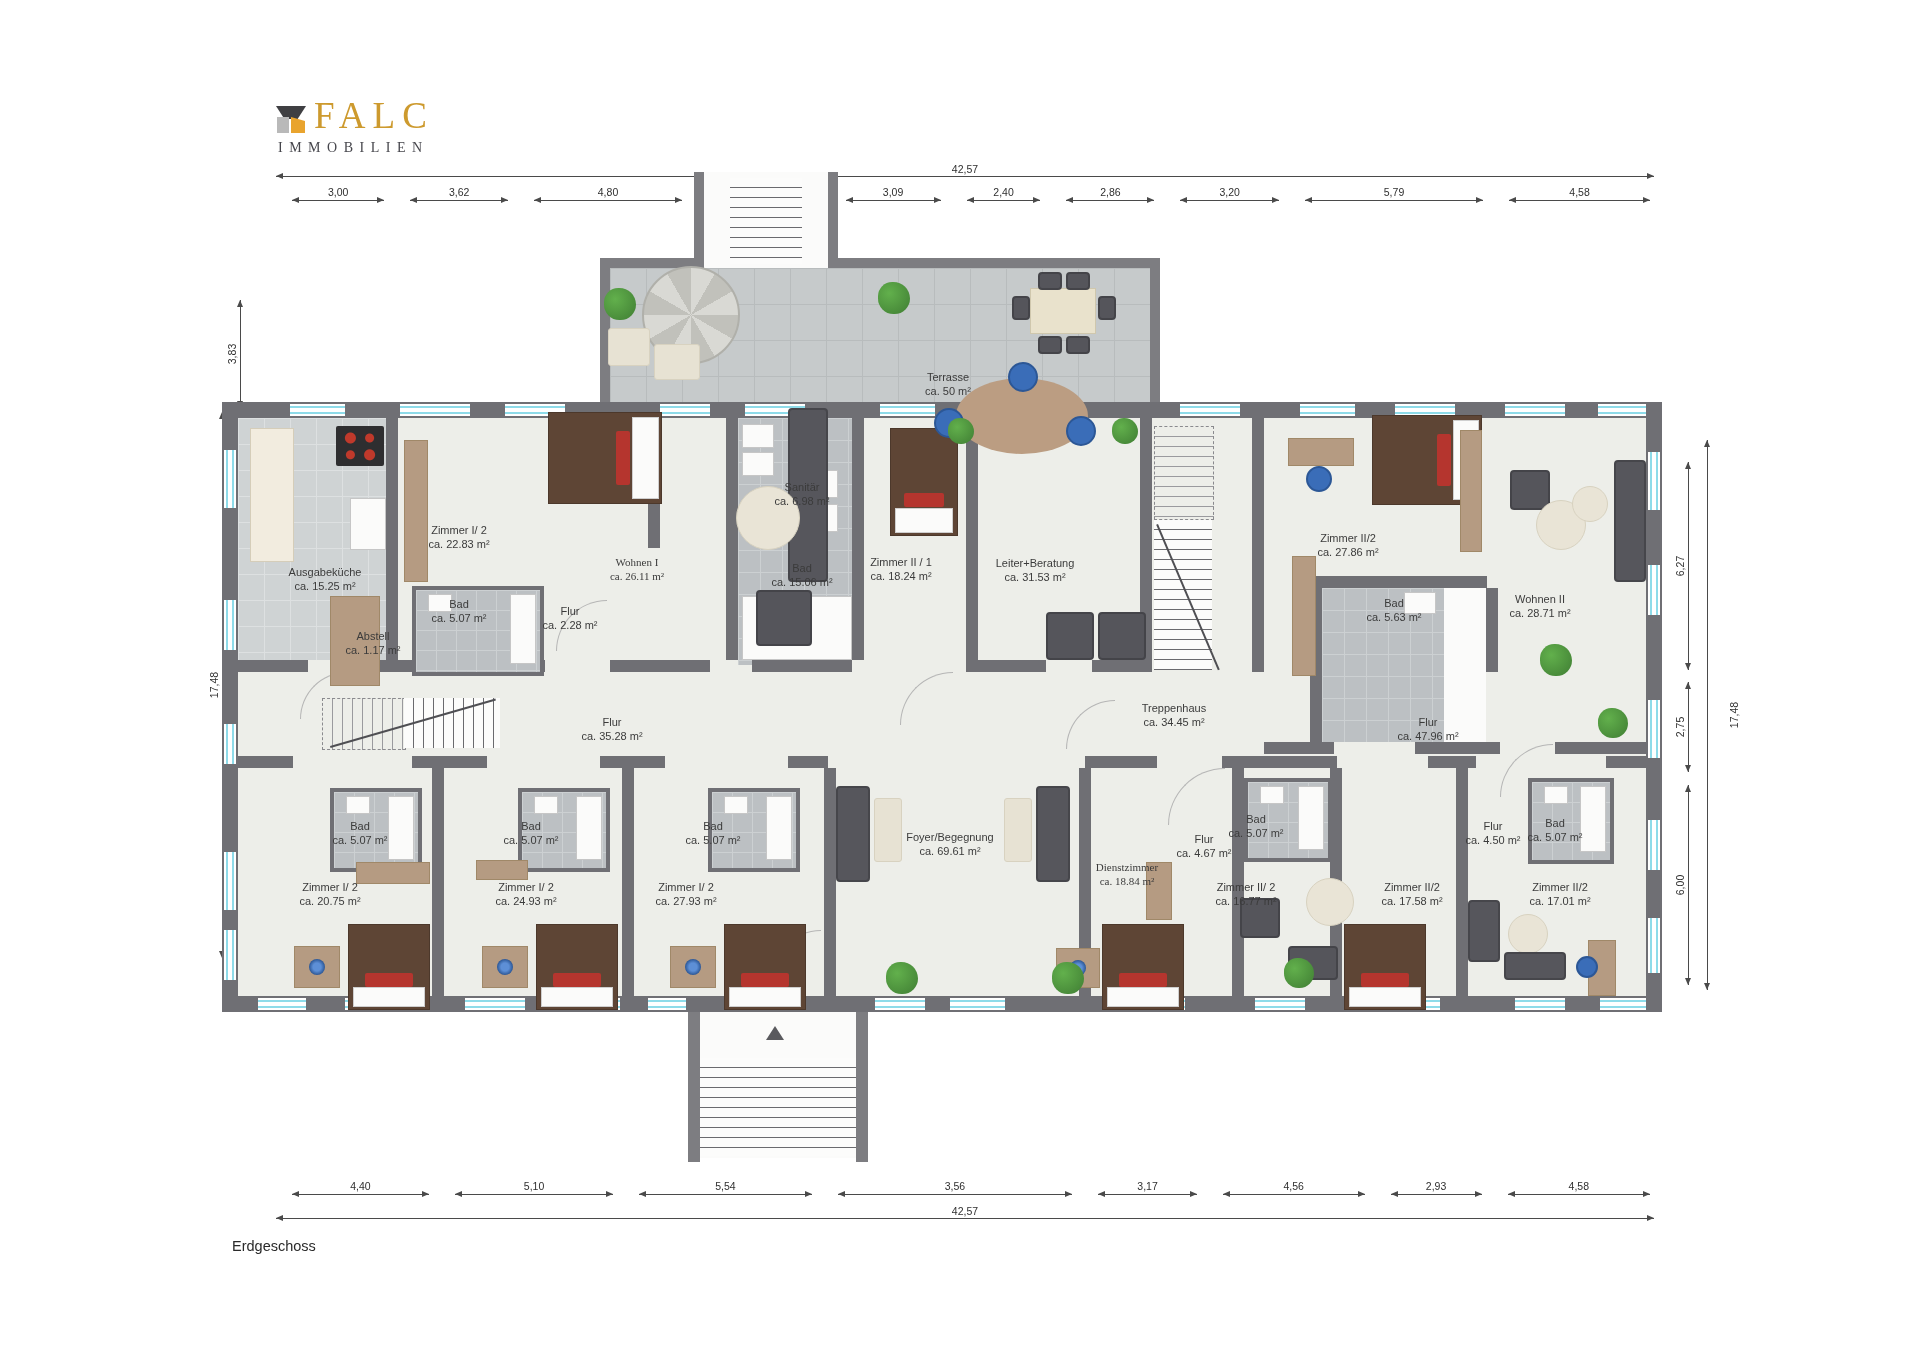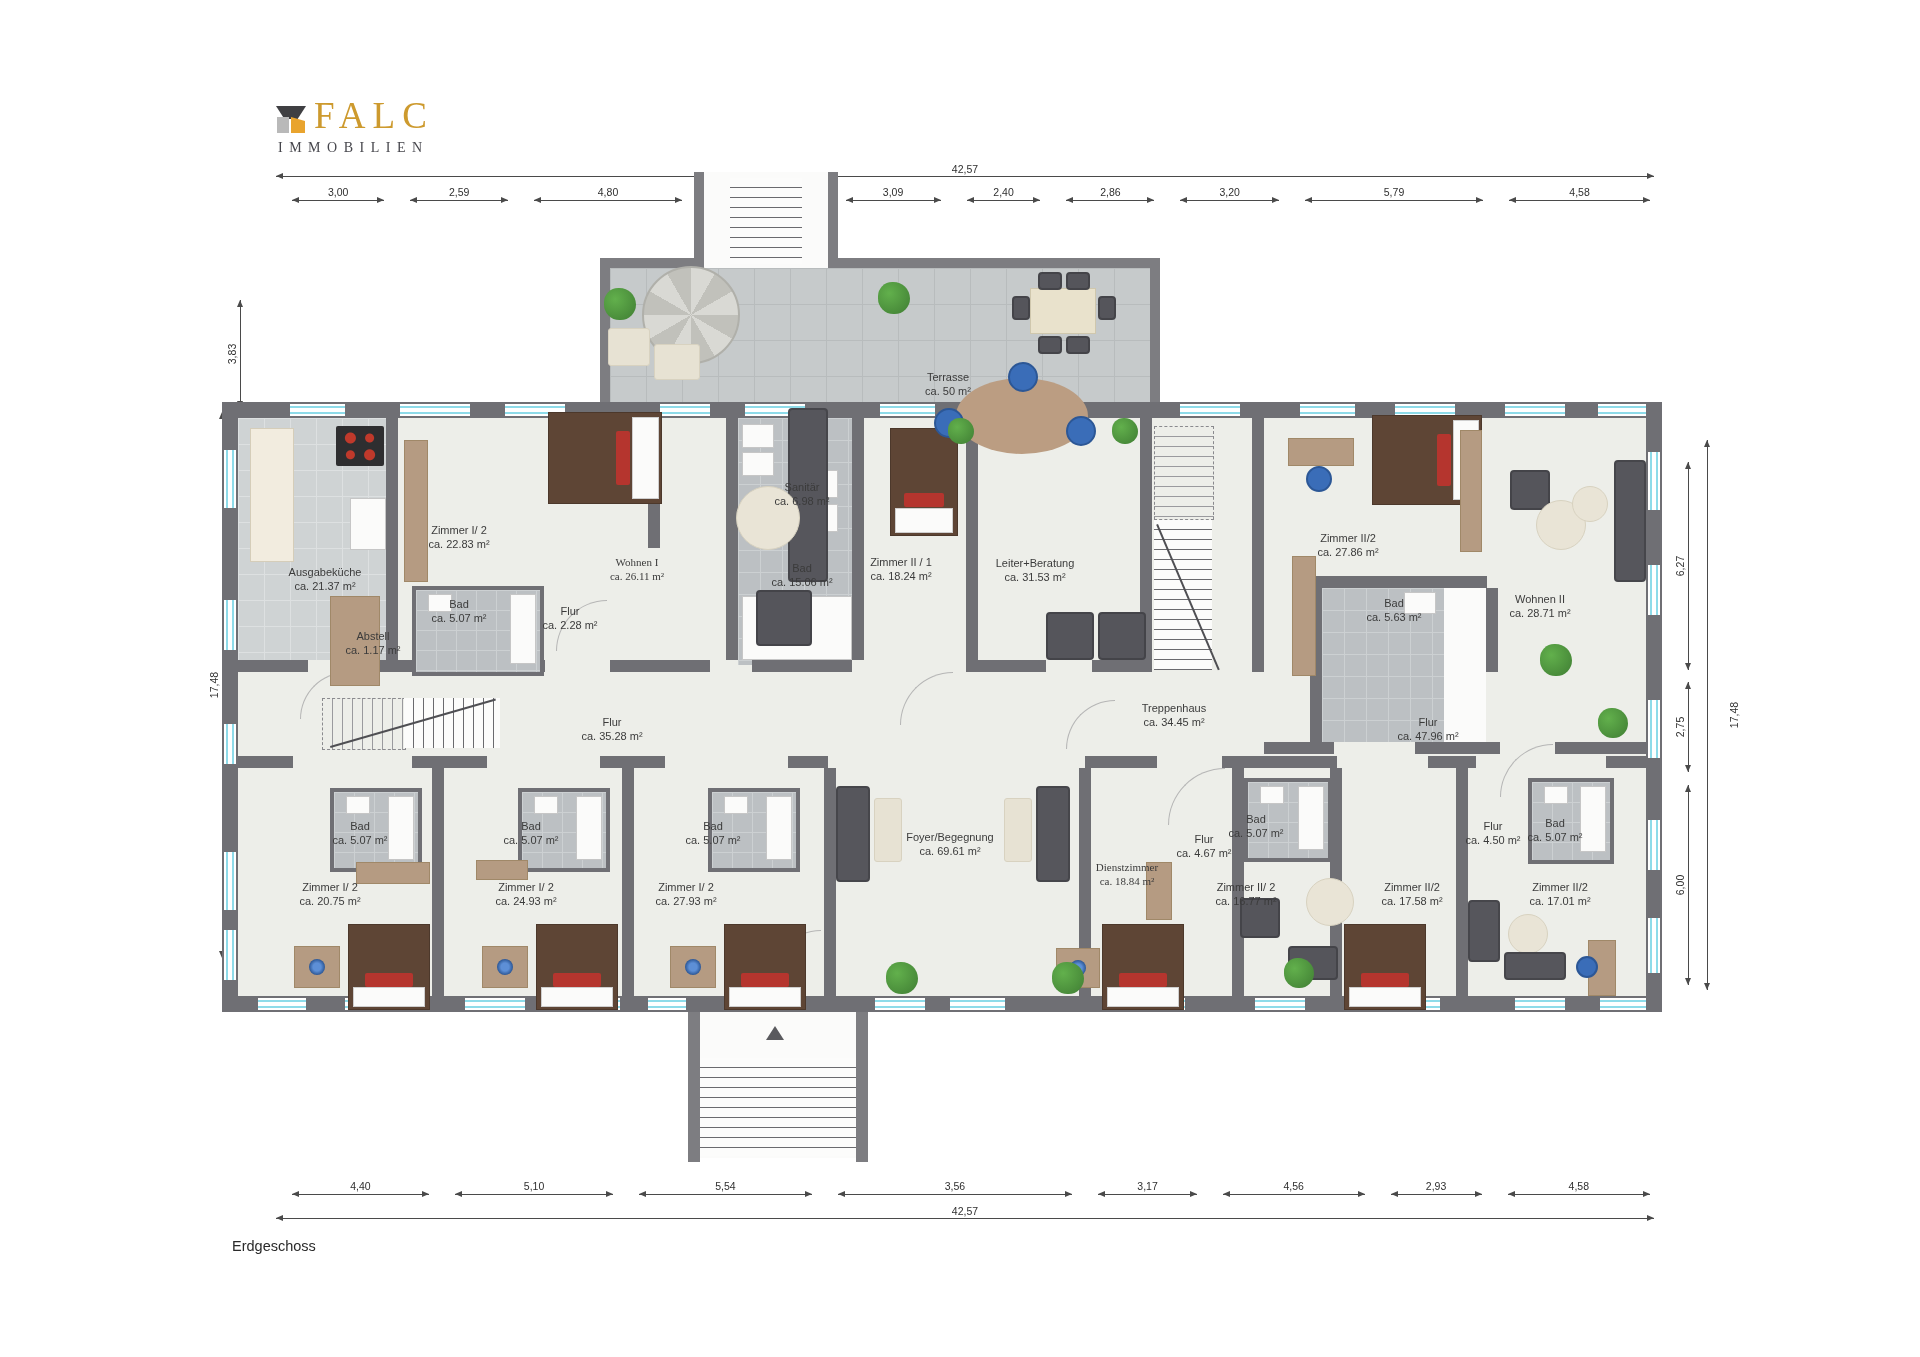--- a/index.html
+++ b/index.html
@@ -99,21 +99,21 @@
       <span style="left:auto;right:-26px;transform:translate(50%,-50%) rotate(-90deg);">17,48</span>
     </div>
 
   <div class="segrow" id="toprow" style="left:292px;top:186px;width:1358px;">
       <div class="seg" style="flex-grow: 3;">
         <i></i>
         <span>3,00</span>
       </div>
       <div class="seg" style="flex-grow: 3.18;">
         <i></i>
-        <span>2,59</span>
+        <span>3,62</span>
       </div>
       <div class="seg" style="flex-grow: 4.8;">
         <i></i>
         <span>4,80</span>
       </div>
       <div class="seg" style="flex-grow: 3.63;">
         <i></i>
         <span>3,63</span>
       </div>
       <div class="seg" style="flex-grow: 3.09;">
@@ -417,21 +417,21 @@
       <div class="f rug" style="left: 654px; top: 344px; width: 44px; height: 34px;"></div>
       <div class="f beigetbl" style="left: 1030px; top: 288px; width: 64px; height: 44px;"></div>
       <div class="f dchair" style="left: 1038px; top: 272px; width: 20px; height: 14px;"></div>
       <div class="f dchair" style="left: 1066px; top: 272px; width: 20px; height: 14px;"></div>
       <div class="f dchair" style="left: 1038px; top: 336px; width: 20px; height: 14px;"></div>
       <div class="f dchair" style="left: 1066px; top: 336px; width: 20px; height: 14px;"></div>
       <div class="f dchair" style="left: 1012px; top: 296px; width: 14px; height: 20px;"></div>
       <div class="f dchair" style="left: 1098px; top: 296px; width: 14px; height: 20px;"></div>
       <div class="rlab" style="left: 250px; top: 566px;">
         <div>Ausgabeküche</div>
-        <div>ca. 21.37 m²</div>
+        <div>ca. 15.25 m²</div>
       </div>
       <div class="rlab" style="left: 384px; top: 524px;">
         <div>Zimmer I/ 2</div>
         <div>ca. 22.83 m²</div>
       </div>
       <div class="rlab" style="left: 384px; top: 598px;">
         <div>Bad</div>
         <div>ca. 5.07 m²</div>
       </div>
       <div class="rlab" style="left: 298px; top: 630px;">

